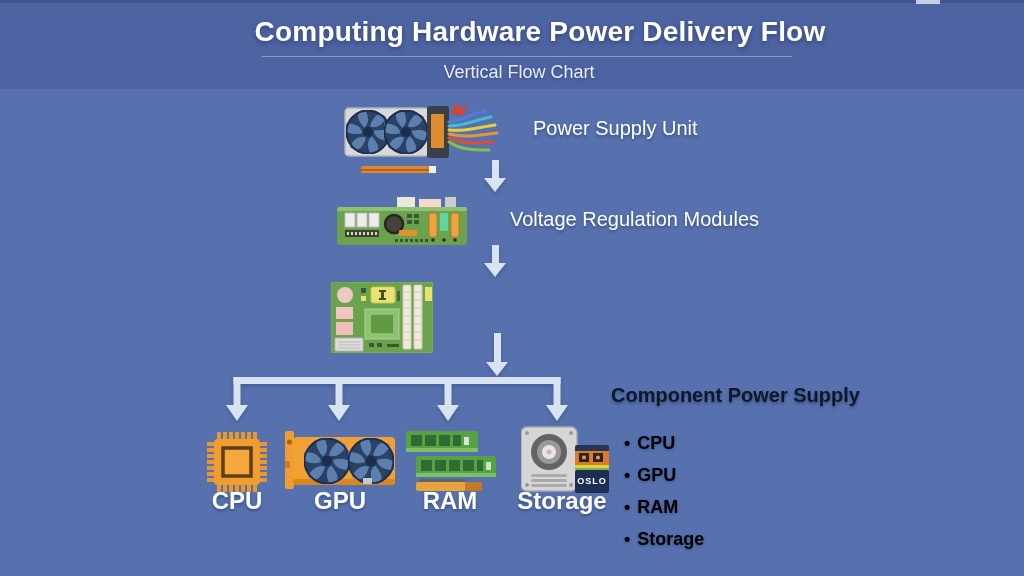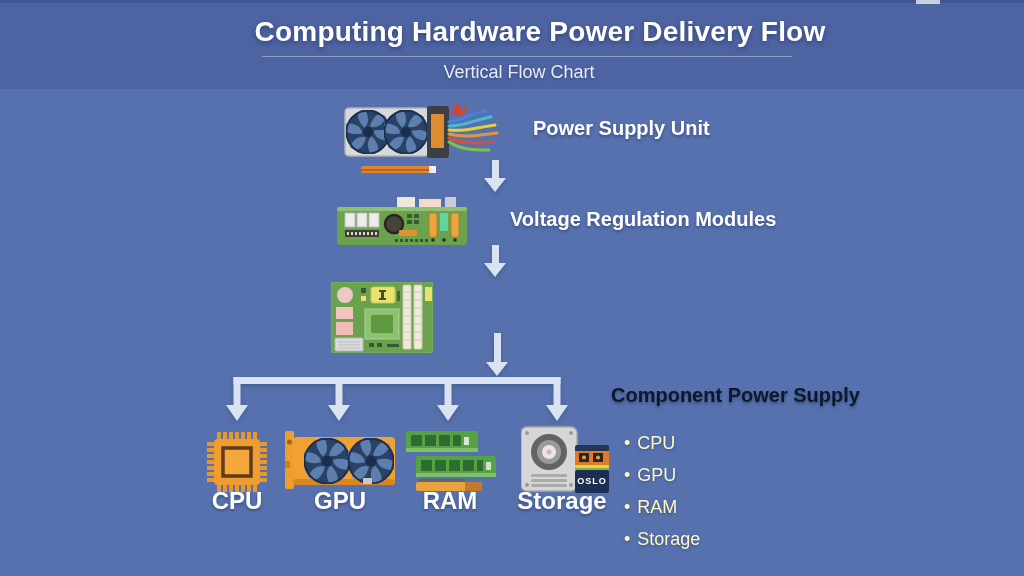--- a/index.html
+++ b/index.html
@@ -19,21 +19,21 @@
     text-shadow:0 2px 4px rgba(15,25,55,.4);
   }
   .title-divider { position:absolute; left:262px; top:56px; width:530px; height:1px; background:rgba(255,255,255,.38); }
   .page-subtitle {
     position:absolute; left:0; top:62px; width:1038px; text-align:center;
     color:#e6edf9; font-size:18px; font-weight:normal;
     text-shadow:0 1px 3px rgba(15,25,55,.35);
   }
   
   .step-label {
-    position:absolute; color:#ffffff; font-weight:bold; font-size:20px;
+    position:absolute; color:#ffffff; font-weight:normal; font-size:20px;
     text-shadow:0 2px 3px rgba(15,25,55,.38); white-space:nowrap;
   }
   #psu-label { left:533px; top:117px; }
   #vrm-label { left:510px; top:208px; }
   #mb-label  { left:533px; top:305px; }
   
   .varrow { position:absolute; width:22px; filter:drop-shadow(0 2px 2px rgba(15,25,55,.22)); }
   .varrow .shaft { position:absolute; left:7.5px; top:0; width:7px; background:#d9e3f2; }
   .varrow .head { position:absolute; left:0; width:0; height:0;
     border-left:11px solid transparent; border-right:11px solid transparent; border-top:14px solid #d9e3f2; }
@@ -59,21 +59,21 @@
   #gpu-name { left:300px; width:80px; }
   #ram-name { left:410px; width:80px; }
   #storage-name { left:512px; width:100px; }
   
   .legend-title {
     position:absolute; left:611px; top:384px; color:#0f172a; font-weight:bold;
     font-size:20px; text-shadow:0 2px 3px rgba(15,25,55,.38); white-space:nowrap;
   }
   .legend-list { position:absolute; left:624px; top:433px; }
   .legend-item {
-    color:#fef9c3; font-size:18px; font-weight:normal; margin-bottom:11px;
+    color:#000000; font-size:18px; font-weight:bold; margin-bottom:11px;
     text-shadow:0 1px 3px rgba(15,25,55,.35); white-space:nowrap;
   }
   .legend-item .bullet { margin-right:7px; }
   .hidden-defs { position:absolute; width:0; height:0; overflow:hidden; }
 </style>
 </head>
 <body>
 
 <div id="stage">
 

